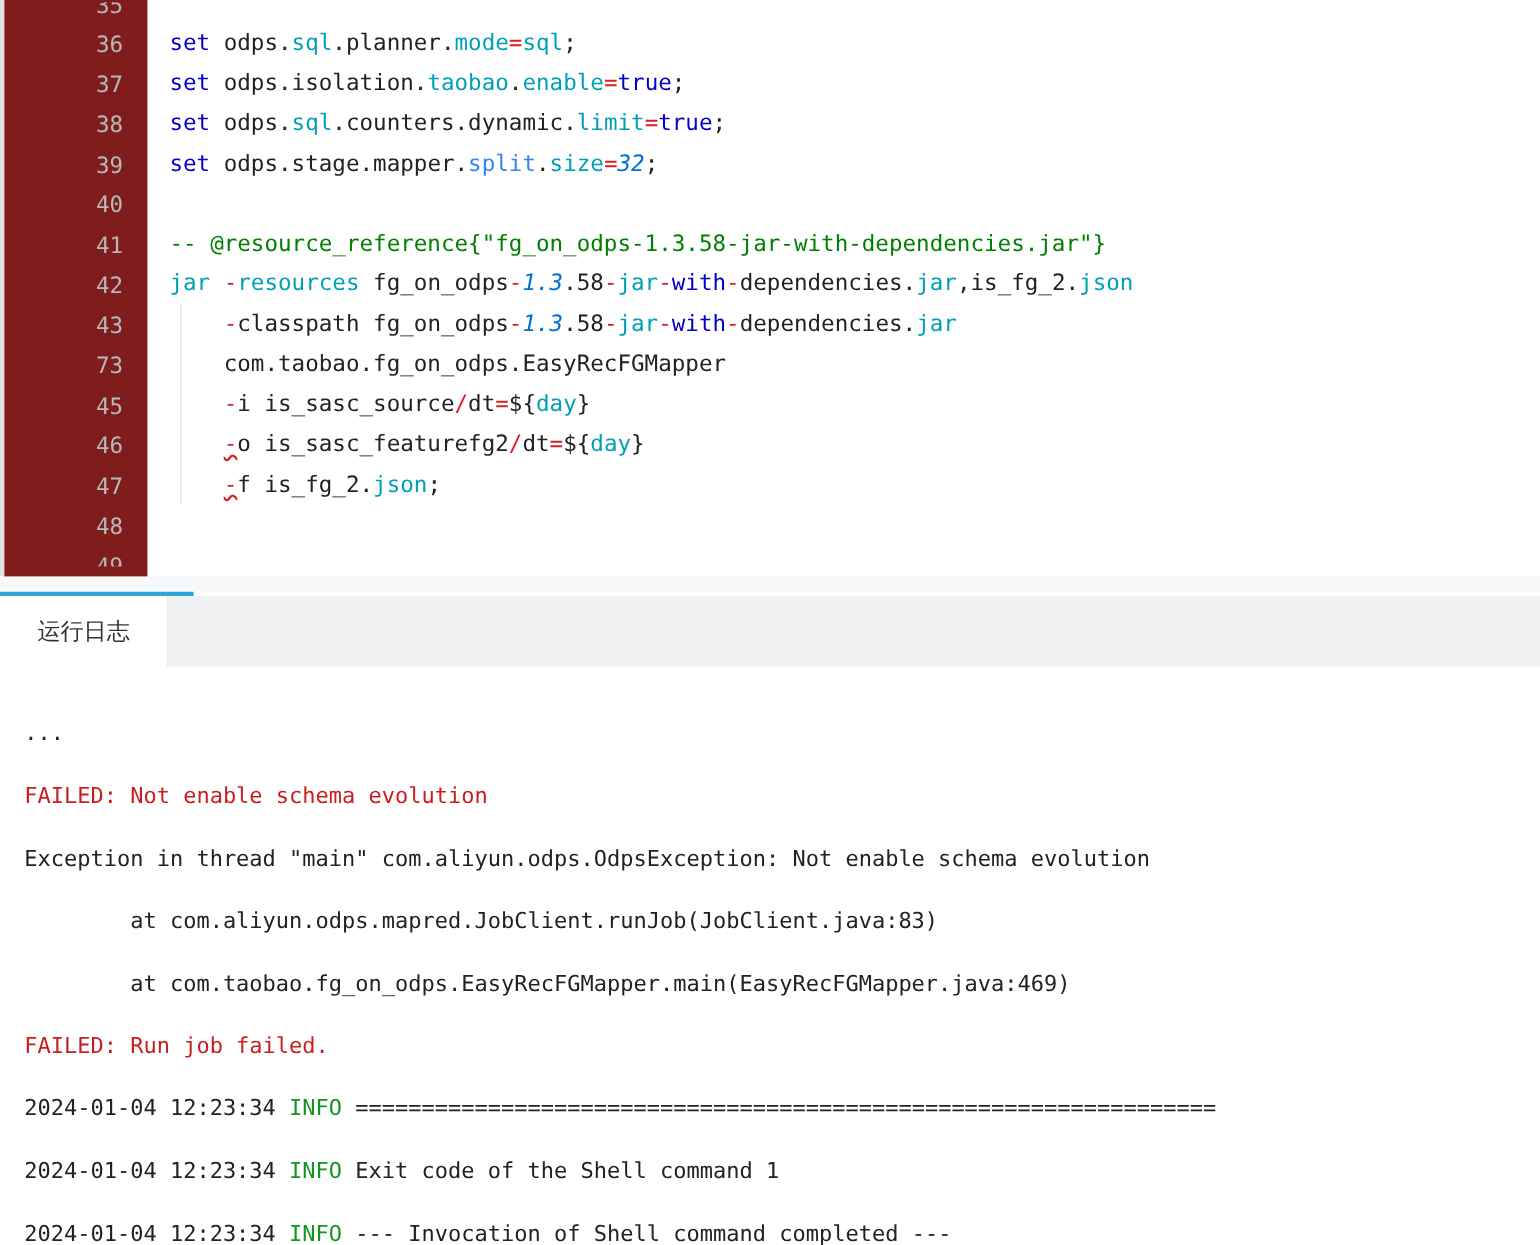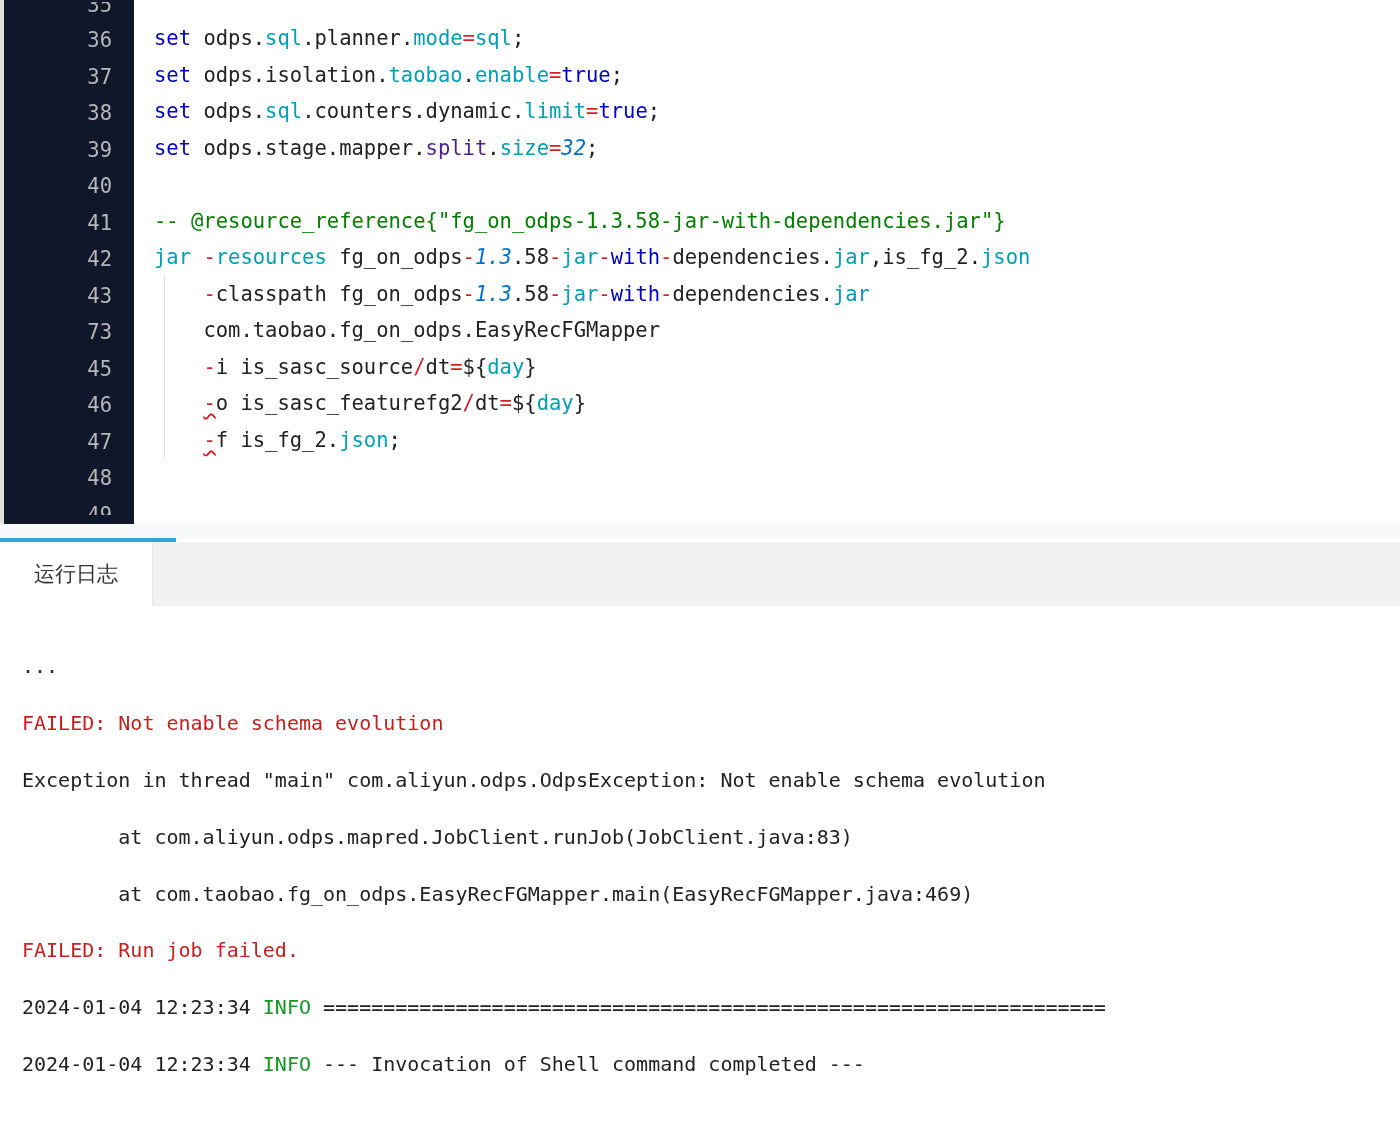--- a/index.html
+++ b/index.html
@@ -11,21 +11,21 @@
     height: 1132px;
     overflow: hidden;
   }
   .editor-area {
     display: flex;
     height: 524px;
     border-left: 4px solid #e0e0e0;
   }
   .gutter {
     width: 130px;
-    background: #0f172a;
+    background: #7f1d1d;
     text-align: right;
     padding-right: 22px;
     color: #b8b8b8;
     user-select: none;
     padding-top: 2px;
   }
   .gutter div {
     height: 36.5px;
     line-height: 36.5px;
     font-size: 20.5px;
@@ -66,21 +66,21 @@
     border-left: 1px solid #ddd;
     height: 36.5px;
     vertical-align: top;
     width: 0;
     margin-left: 10px;
     margin-right: -11px;
   }
   
   .kw { color: #0000c8; }
   .cyan { color: #00a0b8; }
-  .magenta { color: #4c1d95; }
+  .magenta { color: #3b82f6; }
   .red { color: #d82028; }
   .num { color: #0070d0; font-style: italic; }
   .green { color: #008000; }
   .punc { color: #222; }
   .black { color: #222; }
   .squiggle {
     text-decoration: underline wavy #d82028;
     text-decoration-thickness: 1.5px;
     text-underline-offset: 3px;
   }
@@ -185,17 +185,18 @@
 </div>
 
 <div class="log-body">
 <div class="log-line">...</div>
 <div class="log-line log-red">FAILED: Not enable schema evolution</div>
 <div class="log-line">Exception in thread "main" com.aliyun.odps.OdpsException: Not enable schema evolution</div>
 <div class="log-line">        at com.aliyun.odps.mapred.JobClient.runJob(JobClient.java:83)</div>
 <div class="log-line">        at com.taobao.fg_on_odps.EasyRecFGMapper.main(EasyRecFGMapper.java:469)</div>
 <div class="log-line log-red">FAILED: Run job failed.</div>
 <div class="log-line"><span>2024-01-04 12:23:34</span> <span class="log-green">INFO</span><span> =================================================================</span></div>
+<div class="log-line"><span>2024-01-04 12:23:34</span> <span class="log-green">INFO</span><span> Exit code of the Shell command 1</span></div>
 <div class="log-line"><span>2024-01-04 12:23:34</span> <span class="log-green">INFO</span><span> --- Invocation of Shell command completed ---</span></div>
 
 
 
 </div>
 
 </body></html>

